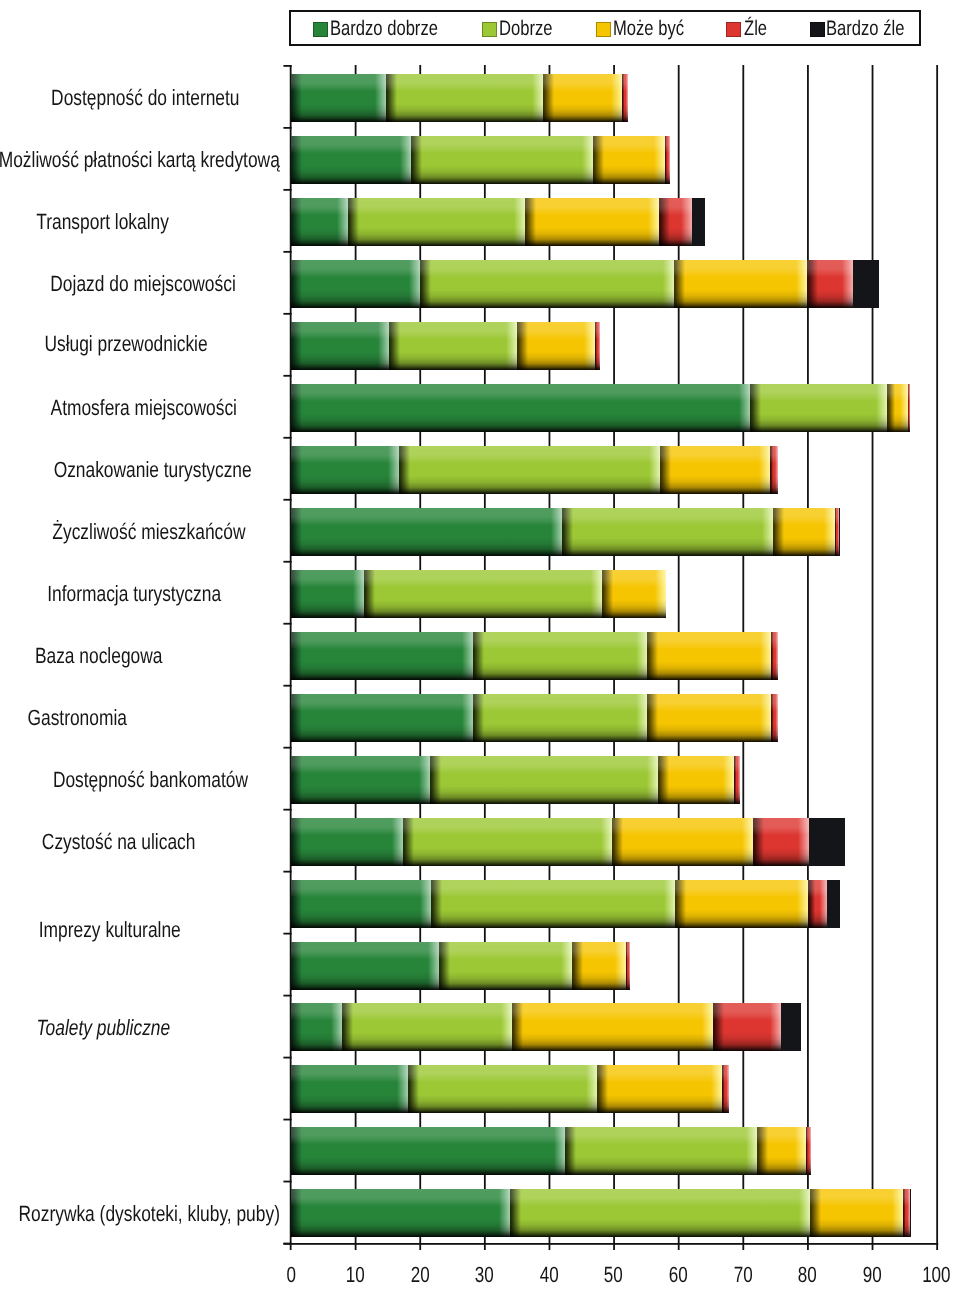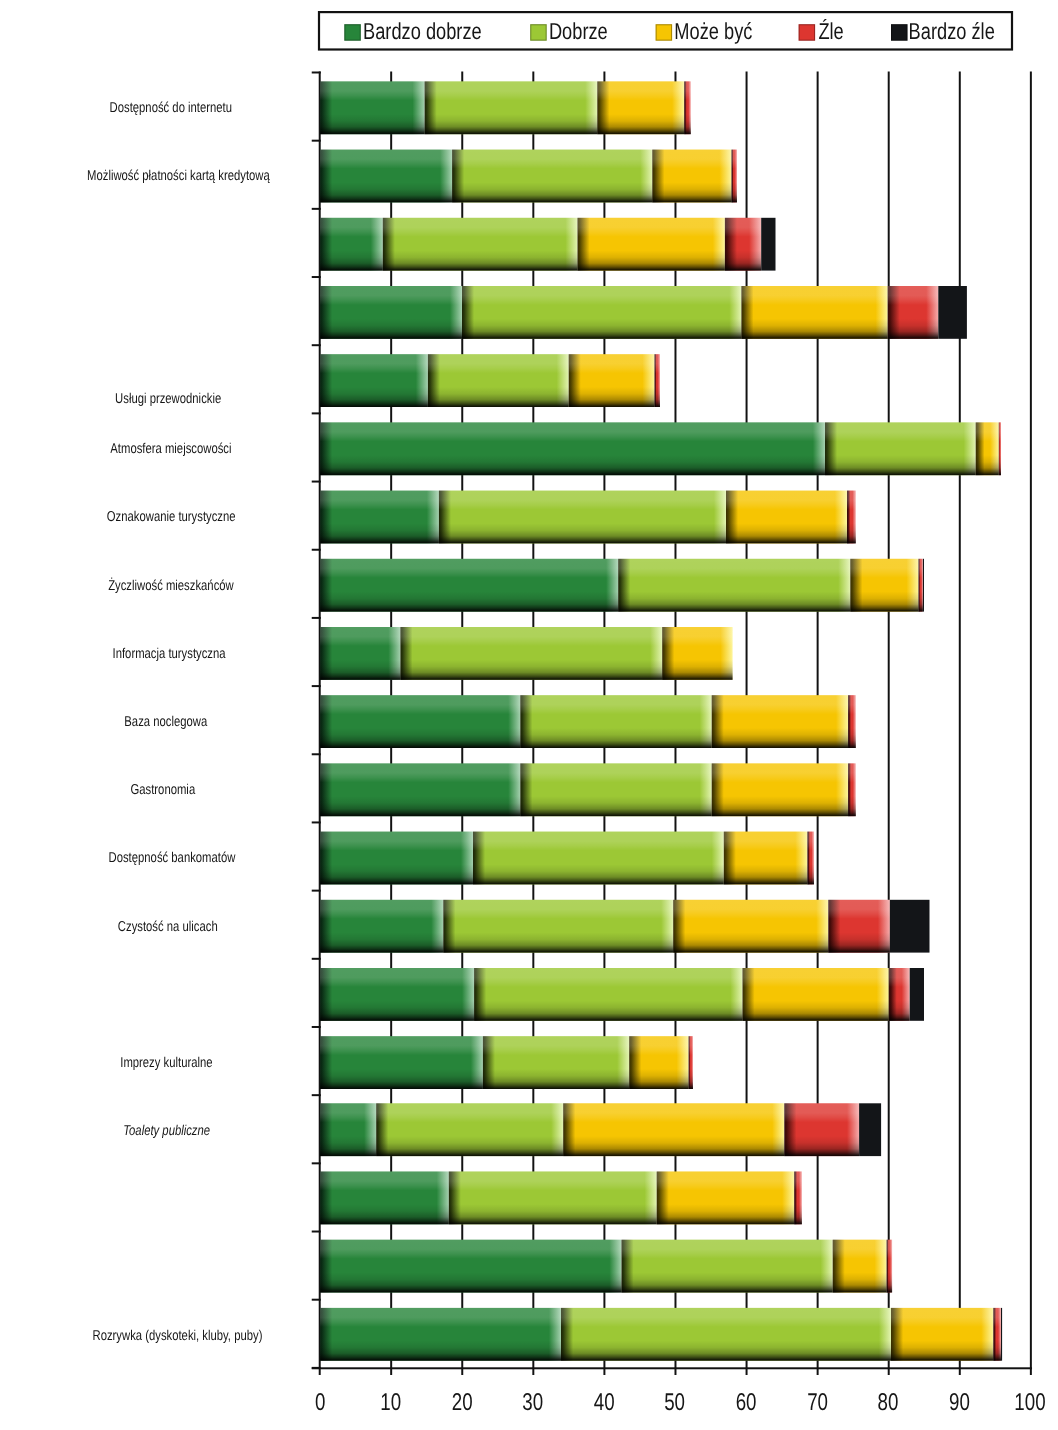--- a/index.html
+++ b/index.html
@@ -44,22 +44,22 @@
       rgba(0,0,0,.86) 98%,
       rgba(0,0,0,.93) 100%);}
   .s0{--d0:#06210e;--d1:#0b3016;--l:#a4d0ae;}
   .s1{--d0:#1c2607;--d1:#29380b;--l:#e2f3b0;}
   .s2{--d0:#382e00;--d1:#4c4000;--l:#fdf59b;}
   .s3{--d0:#330a08;--d1:#450c0a;--l:#f5acac;}
   .s4{background-image:none;}
 
   
   #ylabels{position:absolute;left:0;top:0;width:280px;height:1300px;overflow:visible;}
-  .ylabel{position:absolute;right:0px;left:auto;width:279px;font-size:13px;line-height:21px;
-          white-space:nowrap;text-align:center;direction:rtl;}
+  .ylabel{position:absolute;right:0px;left:auto;width:279px;font-size:22px;line-height:21px;
+          white-space:nowrap;text-align:left;direction:rtl;}
   .ylabel > span{direction:ltr;}
   .ylabel span{display:inline-block;transform-origin:right center;
                transform:scaleX(0.79) translateZ(0);}
   .xtick-label{position:absolute;top:1263.5px;width:48px;font-size:22px;line-height:22px;
                white-space:nowrap;text-align:center;}
   .xtick-label span{display:inline-block;transform-origin:center top;
                     transform:scaleX(0.775) translateZ(0);}
 </style>
 </head>
 <body>
@@ -124,30 +124,32 @@
         <rect x="283.4" y="1180.64" width="8.2" height="1.8" fill="#121212"></rect>
         <rect x="283.4" y="1242.62" width="8.2" height="1.8" fill="#121212"></rect>
       </g>
     <rect x="289.75" y="65" width="1.8" height="1185" fill="#121212"></rect>
     <rect x="283.4" y="1243" width="654.8" height="1.8" fill="#121212"></rect>
   </svg>
 
   <div id="ylabels">
       <div class="ylabel" style="top: 87.3px;"><span>Dostępność do internetu</span></div>
       <div class="ylabel" style="top: 149.28px;"><span>Możliwość płatności kartą kredytową</span></div>
-      <div class="ylabel" style="top: 351px;"><span>Usługi przewodnickie</span></div>
+      <div class="ylabel" style="top: 211.26px;"><span>Transport lokalny</span></div>
+      <div class="ylabel" style="top: 273.24px;"><span>Dojazd do miejscowości</span></div>
+      <div class="ylabel" style="top: 333px;"><span>Usługi przewodnickie</span></div>
       <div class="ylabel" style="top: 397.2px;"><span>Atmosfera miejscowości</span></div>
       <div class="ylabel" style="top: 459.18px; text-decoration: underline;"><span>Oznakowanie turystyczne</span></div>
       <div class="ylabel" style="top: 521.16px;"><span>Życzliwość mieszkańców</span></div>
       <div class="ylabel" style="top: 583.14px;"><span>Informacja turystyczna</span></div>
       <div class="ylabel" style="top: 645.12px;"><span>Baza noclegowa</span></div>
       <div class="ylabel" style="top: 707.1px;"><span>Gastronomia</span></div>
       <div class="ylabel" style="top: 769.08px;"><span>Dostępność bankomatów</span></div>
       <div class="ylabel" style="top: 831.06px;"><span>Czystość na ulicach</span></div>
-      <div class="ylabel" style="top: 955px;"><span>Imprezy kulturalne</span></div>
+      <div class="ylabel" style="top: 919px;"><span>Imprezy kulturalne</span></div>
       <div class="ylabel" style="top: 1017px; font-style: italic;"><span>Toalety publiczne</span></div>
       <div class="ylabel" style="top: 1202.94px;"><span>Rozrywka (dyskoteki, kluby, puby)</span></div>
     </div>
   <div id="plot">
       <div class="bar-row" style="top: 8.1px; width: 337.29px;">
         <div class="seg s0 sh" title="Bardzo dobrze: 14.6%" style="left: 0px; width: 94.34px; --c: #27853a;"></div>
         <div class="seg s1 sh" title="Dobrze: 24.4%" style="left: 94.34px; width: 157.66px; --c: #9cc835;"></div>
         <div class="seg s2 sh" title="Może być: 12.2%" style="left: 252px; width: 78.83px; --c: #f6c502;"></div>
         <div class="seg s3 sh" title="Źle: 1%" style="left: 330.83px; width: 6.46px; --c: #dd3630;"></div>
       </div>

